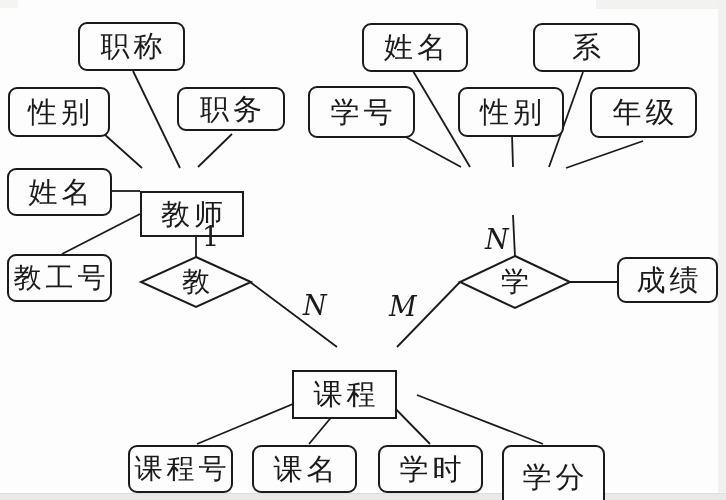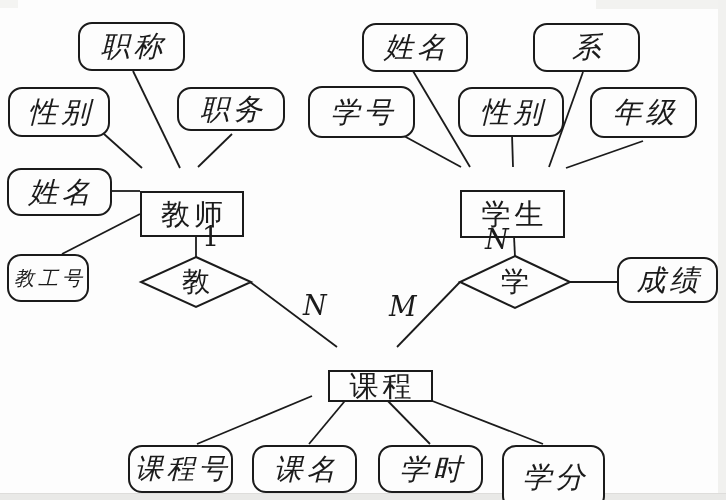--- a/index.html
+++ b/index.html
@@ -17,21 +17,21 @@
   .node{
     position:absolute;z-index:2;
     display:flex;align-items:center;justify-content:center;
     box-sizing:border-box;
     background:#fdfdfd;
     border:2px solid #1b1b1b;
     font-size:29px;line-height:1;
     letter-spacing:4px;text-indent:4px;
     white-space:nowrap;
   }
-  .attr{border-radius:14px;font-style:italic;}
+  .attr{border-radius:9px;}
   .entity{border-radius:0;margin-top:23px;}
   .rel-label{
     position:absolute;z-index:3;
     display:flex;align-items:center;justify-content:center;
     font-size:28px;line-height:1;letter-spacing:0;
     background:transparent;
   }
   .card{
     position:absolute;z-index:3;
     font-size:27px;line-height:1;
@@ -74,36 +74,35 @@
       <line x1="312" y1="396" x2="197" y2="444"></line>
       <line x1="349" y1="396" x2="309" y2="444"></line>
       <line x1="383" y1="396" x2="430" y2="444"></line>
       <line x1="417" y1="395" x2="543" y2="444"></line>
     </g>
     <polygon points="196,257 251,282 196,307 141,282"></polygon>
     <polygon points="515,256 570,282 515,308 460,282"></polygon>
   </svg>
 
   <div class="node entity" style="left:140px;top:168px;width:104px;height:46px">教师</div>
-  <div class="node entity" style="left:460px;top:167px;width:105px;height:48px">学生</div>
-  <div class="node entity" style="left:328px;top:347px;width:105px;height:32px">课程</div>
+  <div class="node entity" style="left:292px;top:347px;width:105px;height:49px">课程</div>
 
   <div class="rel-label" style="left:166px;top:264px;width:60px;height:36px">教</div>
   <div class="rel-label" style="left:485px;top:264px;width:60px;height:36px">学</div>
 
   <div class="card" style="left:202px;top:223px">1</div>
   <div class="card italic" style="left:303px;top:292px">N</div>
   <div class="card italic" style="left:485px;top:226px">N</div>
   <div class="card italic" style="left:389px;top:293px">M</div>
 
   <div class="node attr" style="left:78px;top:22px;width:107px;height:49px">职称</div>
   <div class="node attr" style="left:8px;top:87px;width:102px;height:50px">性别</div>
   <div class="node attr" style="left:177px;top:87px;width:108px;height:44px">职务</div>
   <div class="node attr" style="left:7px;top:168px;width:105px;height:48px">姓名</div>
-  <div class="node attr" style="left:7px;top:254px;width:82px;height:48px;font-size:20px">教工号</div>
+  <div class="node attr" style="left:7px;top:254px;width:105px;height:48px;font-size:28px">教工号</div>
 
   <div class="node attr" style="left:362px;top:23px;width:106px;height:49px">姓名</div>
   <div class="node attr" style="left:533px;top:23px;width:107px;height:49px">系</div>
   <div class="node attr" style="left:308px;top:86px;width:107px;height:52px">学号</div>
   <div class="node attr" style="left:458px;top:87px;width:106px;height:50px">性别</div>
   <div class="node attr" style="left:590px;top:87px;width:107px;height:51px">年级</div>
 
   <div class="node attr" style="left:617px;top:257px;width:101px;height:46px">成绩</div>
 
   <div class="node attr" style="left:128px;top:445px;width:105px;height:48px;font-size:28px">课程号</div>

